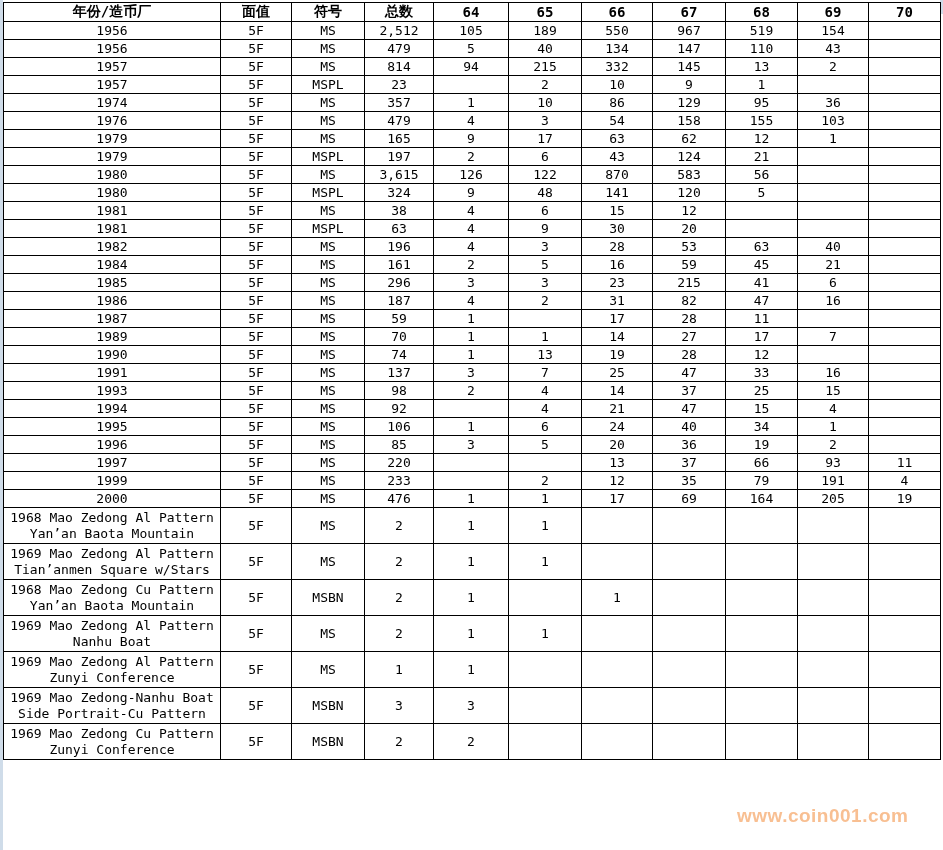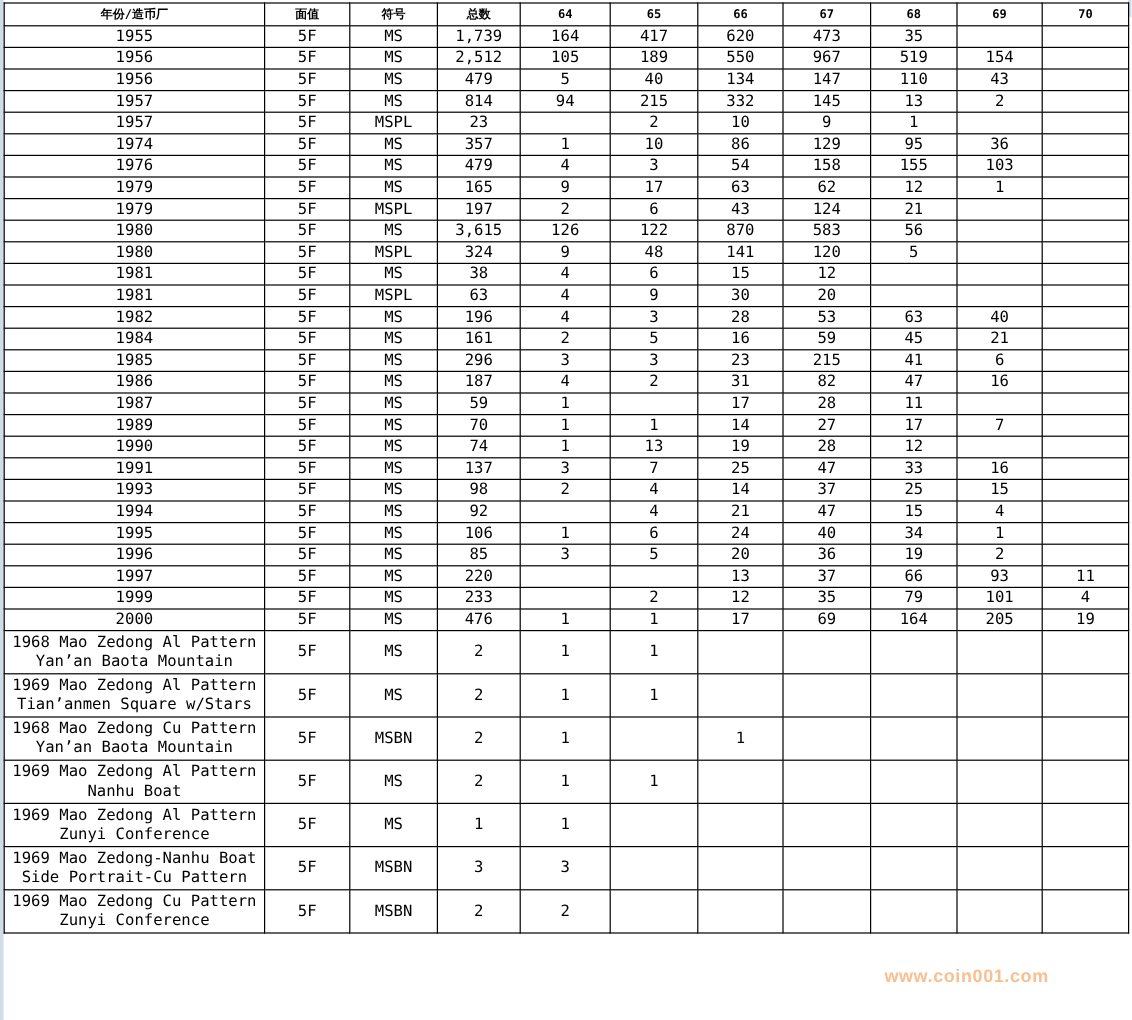--- a/index.html
+++ b/index.html
@@ -29,38 +29,38 @@
   .census th, .census td {
     border: 1px solid #000000;
     text-align: center;
     vertical-align: middle;
     padding: 0;
     color: #000000;
     overflow: hidden;
   }
   .census th {
     font-weight: bold;
-    font-size: 10px;
+    font-size: 14px;
     height: 19px;
   }
   .census td {
     font-size: 13px;
     height: 18px;
   }
   .census tr.tall td { height: 36px; }
   .census td.label-cell {
     white-space: pre-line;
     line-height: 16px;
   }
   .watermark {
     position: absolute;
     left: 737px; top: 805px;
     font-family: "Liberation Sans", sans-serif;
     font-weight: bold;
-    font-size: 15px;
+    font-size: 19px;
     letter-spacing: 0.5px;
     pointer-events: none;
   }
 </style>
 </head>
 <body>
 
 <div class="left-strip"></div>
 <div class="corner-strip"></div>
 
@@ -88,33 +88,20 @@
       <th>65</th>
       <th>66</th>
       <th>67</th>
       <th>68</th>
       <th>69</th>
       <th>70</th>
     </tr>
   </thead>
   <tbody id="census-body">
       <tr>
-        <td class="label-cell">1955</td>
-        <td>5F</td>
-        <td>MS</td>
-        <td>1,739</td>
-        <td>164</td>
-        <td>417</td>
-        <td>620</td>
-        <td>473</td>
-        <td>35</td>
-        <td></td>
-        <td></td>
-      </tr>
-      <tr>
         <td class="label-cell">1956</td>
         <td>5F</td>
         <td>MS</td>
         <td>2,512</td>
         <td>105</td>
         <td>189</td>
         <td>550</td>
         <td>967</td>
         <td>519</td>
         <td>154</td>
@@ -435,21 +422,21 @@
       <tr>
         <td class="label-cell">1999</td>
         <td>5F</td>
         <td>MS</td>
         <td>233</td>
         <td></td>
         <td>2</td>
         <td>12</td>
         <td>35</td>
         <td>79</td>
-        <td>101</td>
+        <td>191</td>
         <td>4</td>
       </tr>
       <tr>
         <td class="label-cell">2000</td>
         <td>5F</td>
         <td>MS</td>
         <td>476</td>
         <td>1</td>
         <td>1</td>
         <td>17</td>

